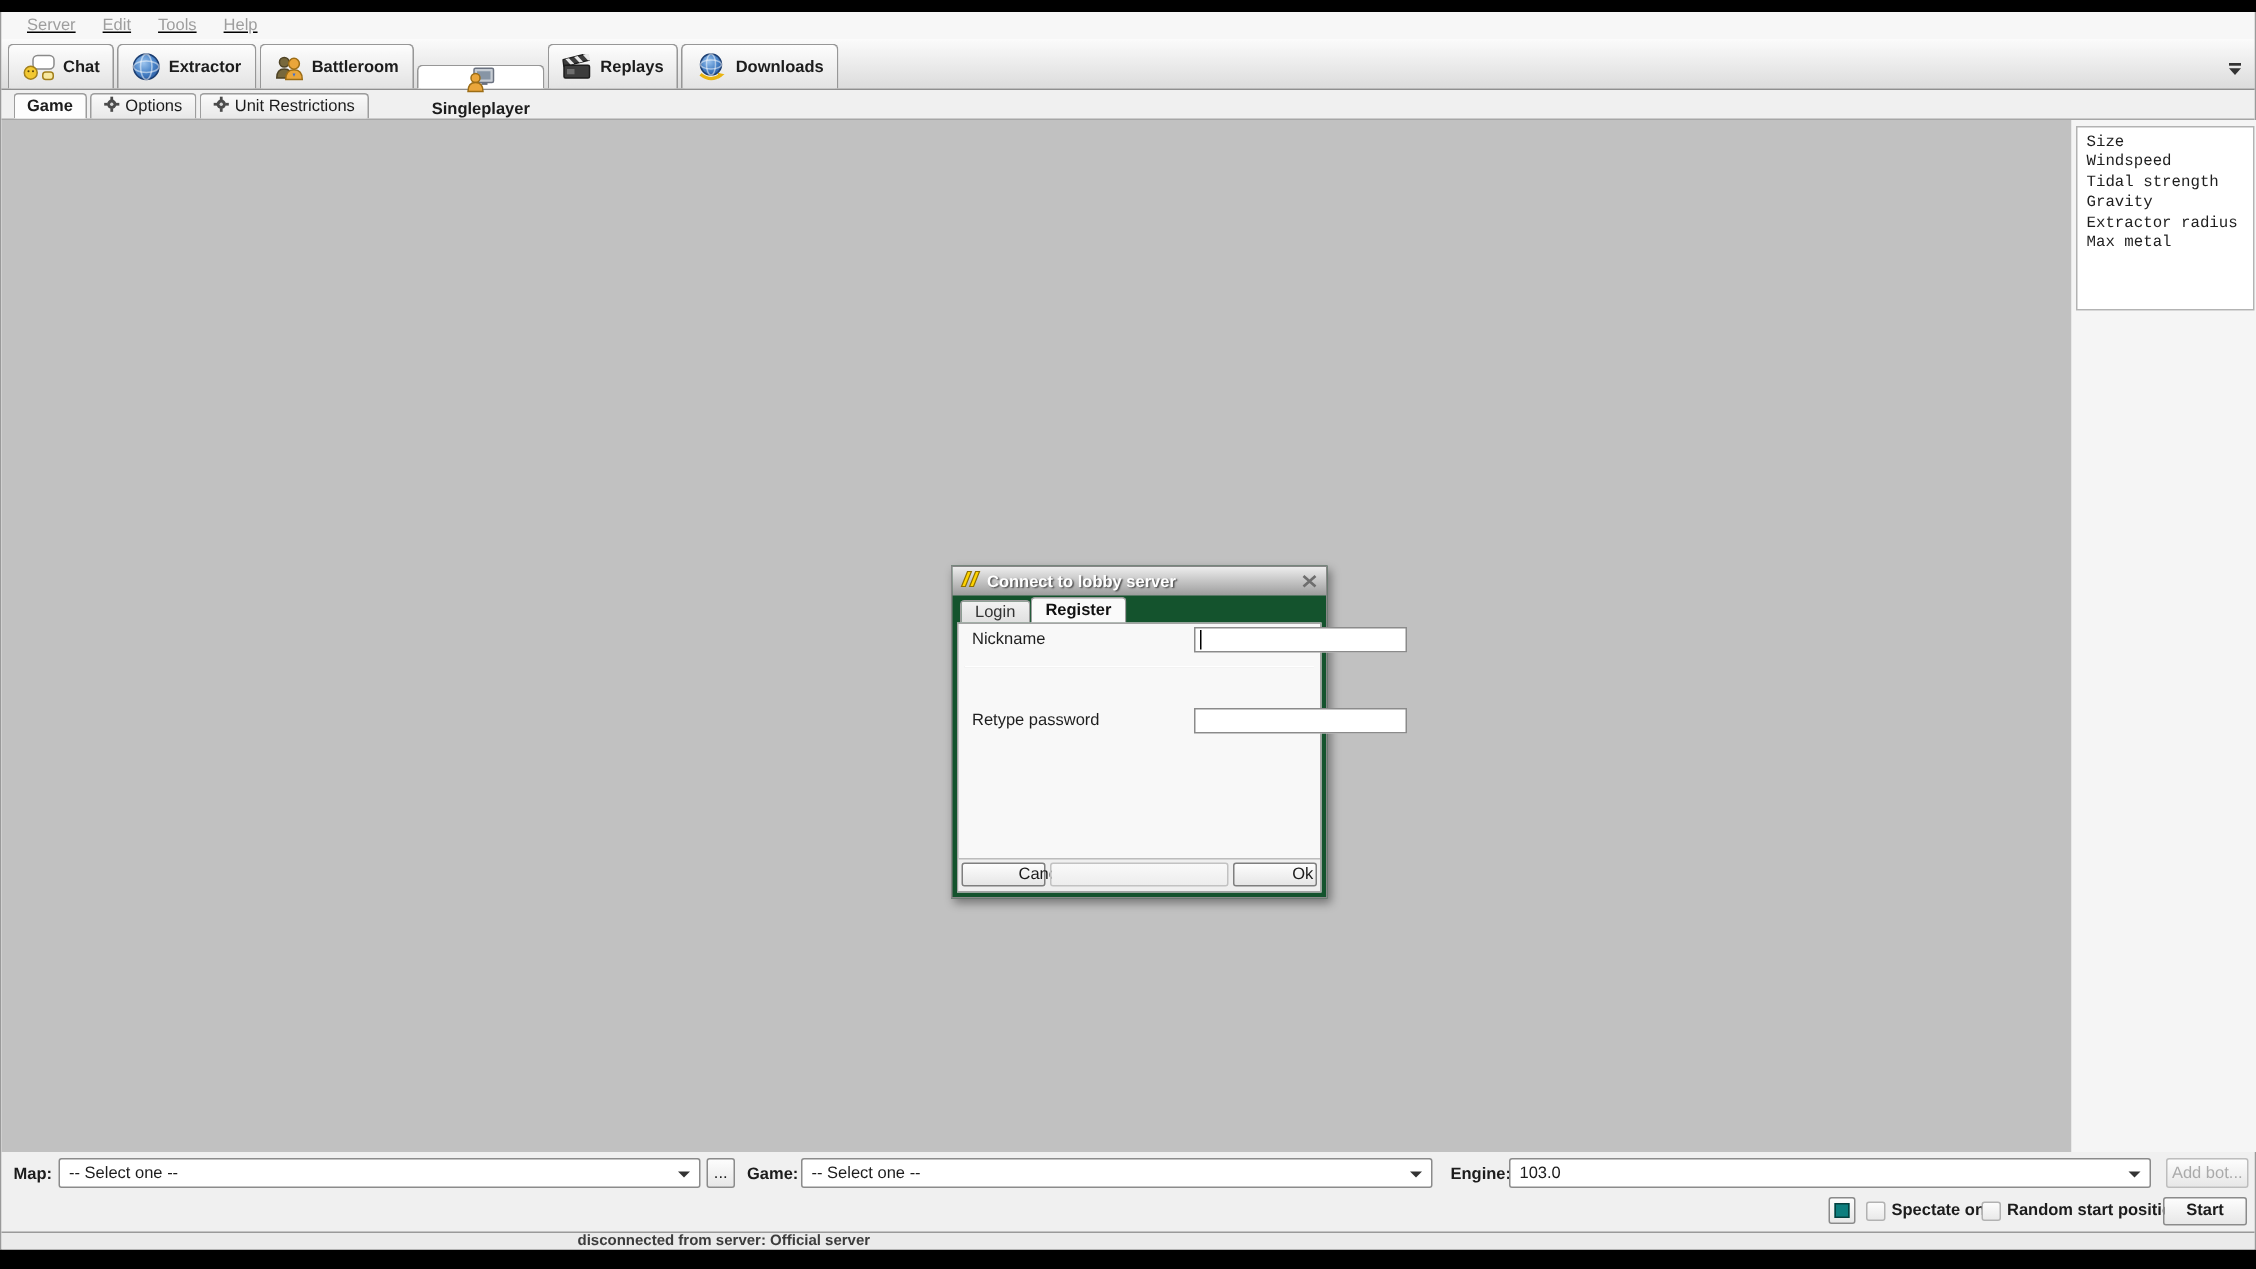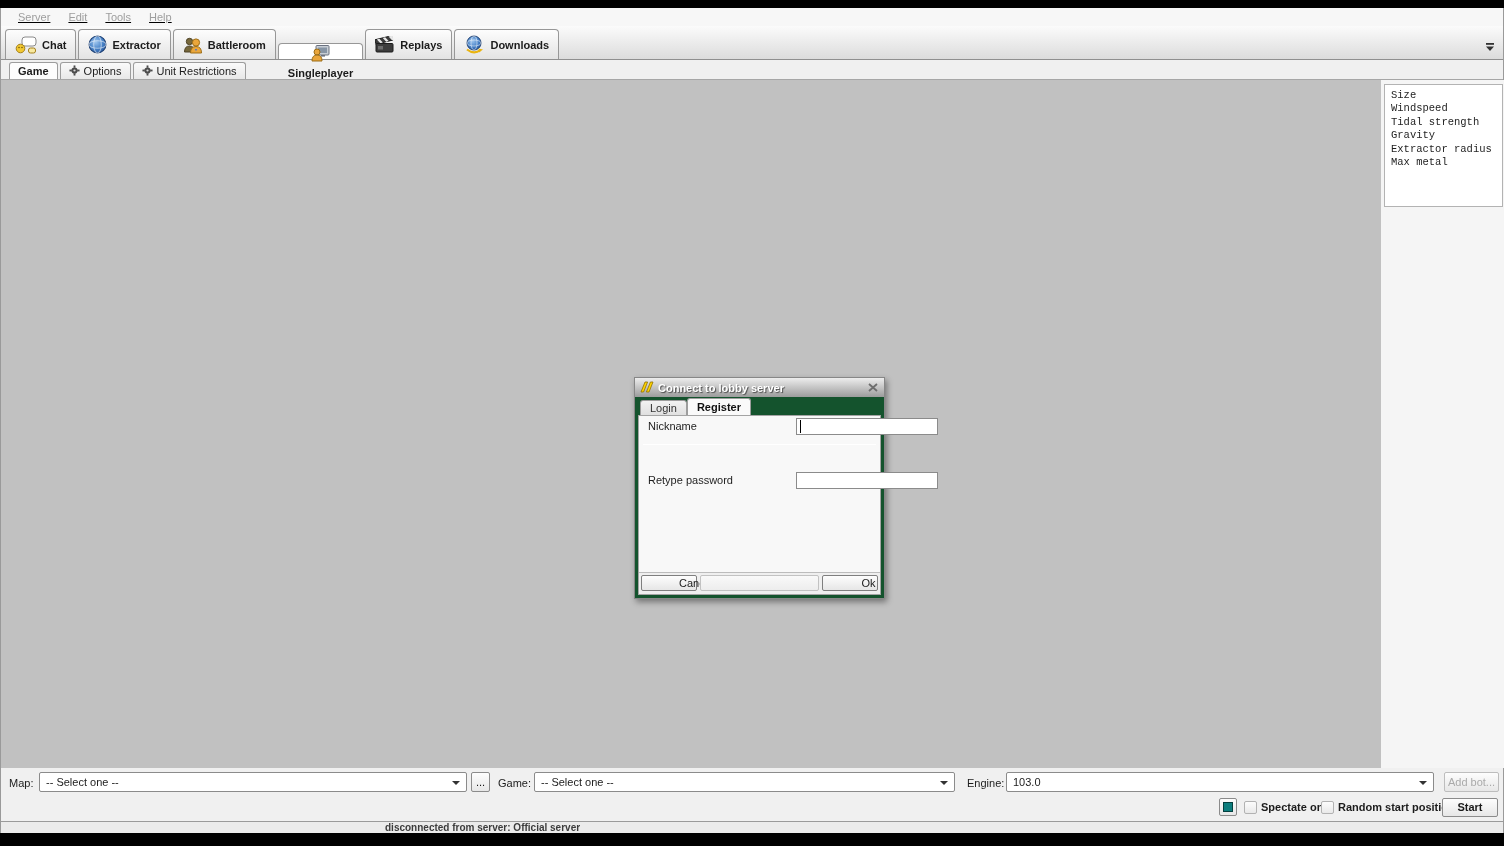--- a/index.html
+++ b/index.html
@@ -45,21 +45,21 @@
   .caret { position:absolute; left:161px; top:2px; width:1px; height:13px; background:#000; }
   .fld-sep { position:absolute; left:4px; right:4px; top:28px; height:1px; background:#d6d6d6; border-bottom:1px solid #fff; }
   .dlg-footer { position:absolute; left:0; right:0; bottom:0; height:22px; border-top:1px solid #bcbcbc; background:#efefef; }
   .dlg-btn { position:absolute; bottom:3px; width:56px; height:16px; border:1px solid #7f7f7f; border-radius:2px; background:linear-gradient(#fdfdfd,#e6e6e6); font-size:11px; color:#1a1a1a; text-align:center; line-height:14px;padding-left:37px; }
   .dlg-btn.cancel { left:2px; }
   .dlg-btn.ok { right:2px; }
   .dlg-mid { position:absolute; left:61px; right:61px; bottom:3px; height:16px; border:1px solid #c2c2c2; border-radius:2px; background:linear-gradient(#f9f9f9,#ededed); }
 
   
   .bottom-panel { position:relative; height:53px; background:#f0f0f0; }
-  .bp-label { position:absolute; font-size:11px; font-weight:normal; color:#1c1c1c; top:9px; }
+  .bp-label { position:absolute; font-size:11px; font-weight:bold; color:#1c1c1c; top:9px; }
   .combo { position:absolute; top:4px; height:20px; background:#fff; border:1px solid #8b8b8b; border-radius:2px; font-size:11px; color:#1c1c1c; line-height:18px; padding-left:6px; }
   .dd-arrow { position:absolute; right:6px; top:8px; width:0; height:0; border-left:4px solid transparent; border-right:4px solid transparent; border-top:4px solid #333; }
   .btn { position:absolute; border:1px solid #8b8b8b; border-radius:2px; background:linear-gradient(#fdfdfd,#e7e7e7); font-size:11px; color:#1a1a1a; text-align:center; }
   .btn.disabled { border-color:#bdbdbd; color:#aaa; }
   .browse-btn { left:470px; top:4px; width:19px; height:20px; line-height:18px; }
   .addbot-btn { left:1443px; top:4px; width:55px; height:20px; line-height:18px; }
   .start-btn { left:1441px; top:30px; width:56px; height:19px; line-height:17px; font-weight:bold; }
   .color-btn { position:absolute; left:1218px; top:30px; width:18px; height:18px; border:1px solid #8b8b8b; border-radius:2px; background:linear-gradient(#fdfdfd,#e7e7e7); display:flex; align-items:center; justify-content:center; }
   .color-swatch { width:10px; height:10px; border:1px solid #05403f; }
   .checkbox { position:absolute; top:33px; width:13px; height:13px; border:1px solid #b2b2b2; border-radius:2px; background:linear-gradient(#fcfcfc,#e9e9e9); }

